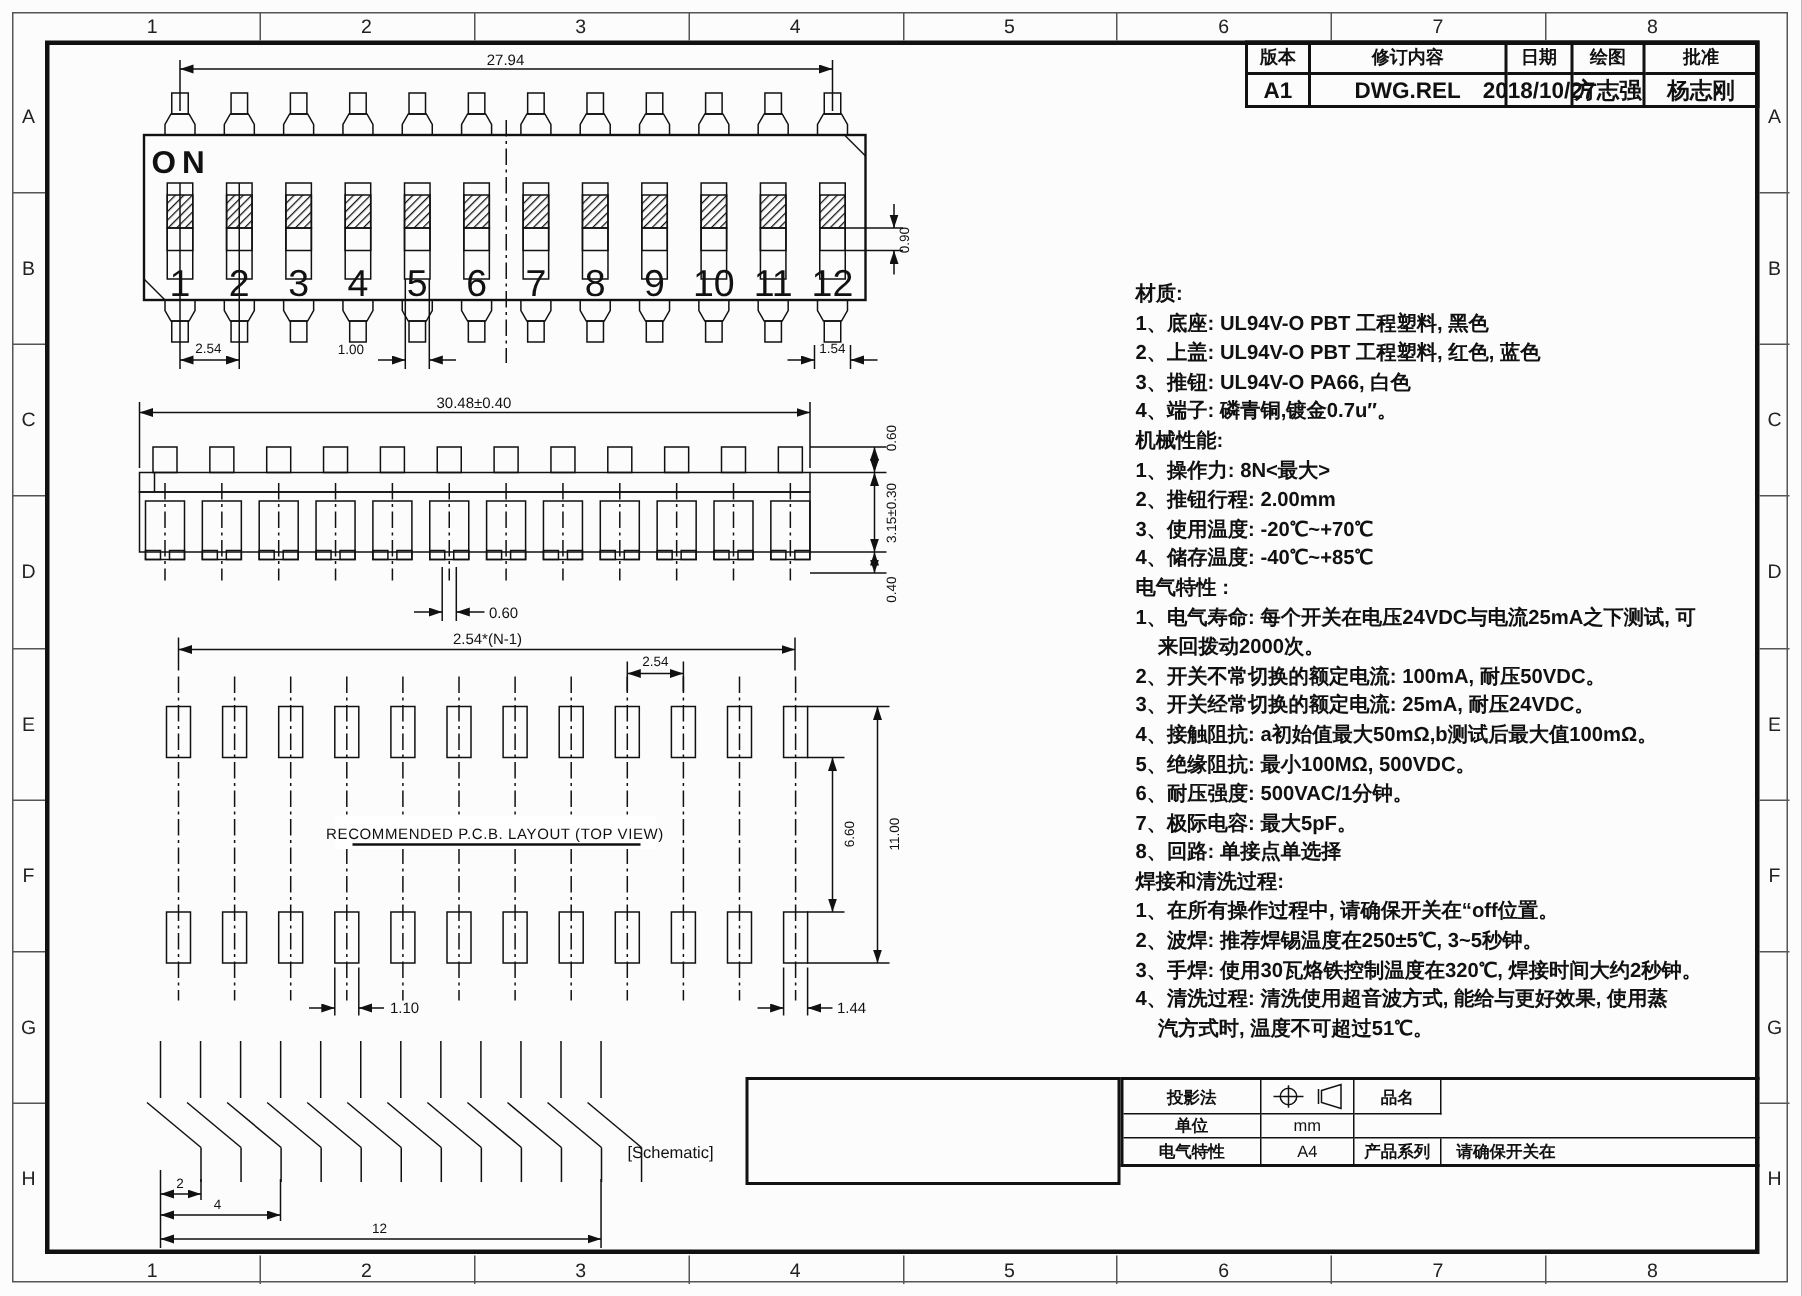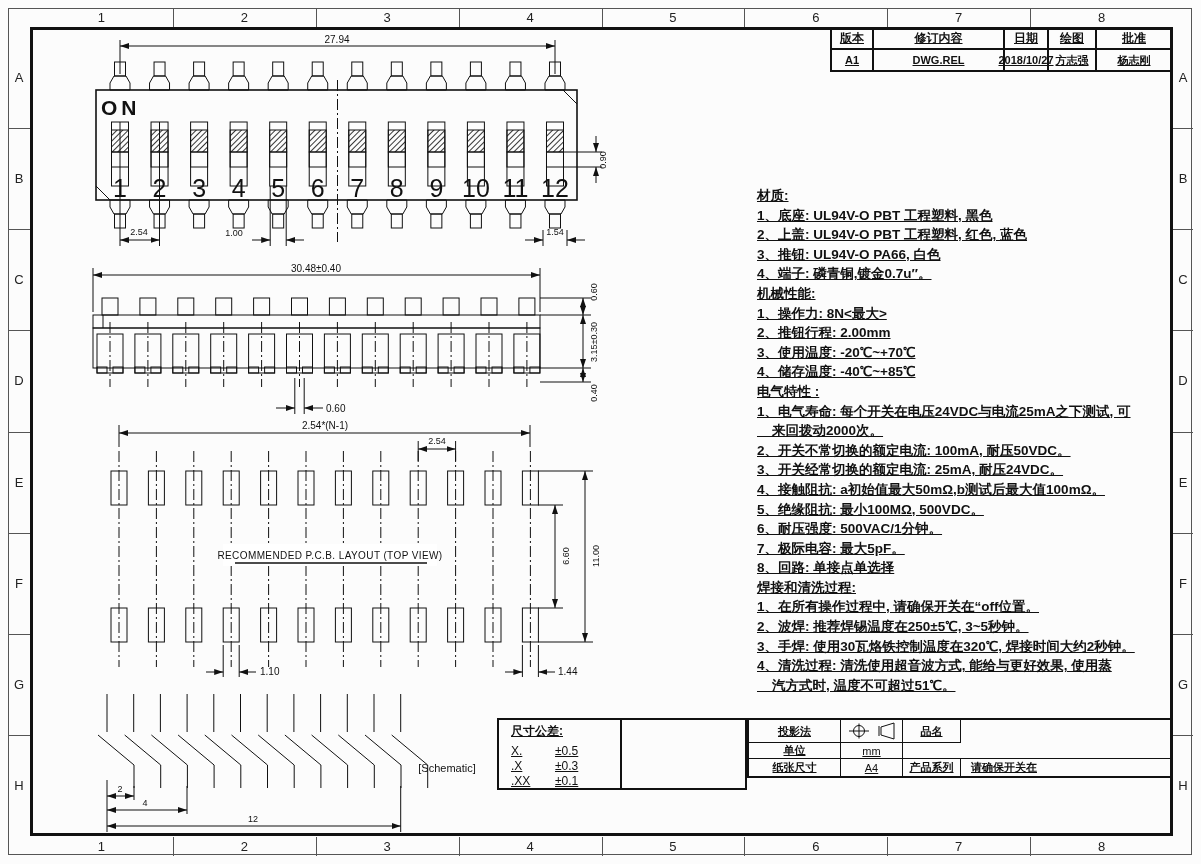--- a/index.html
+++ b/index.html
@@ -1,18 +1,18 @@
 <!DOCTYPE html>
 <html><head>
 <meta charset="utf-8">
 <style>
   html,body{margin:0;padding:0;background:#888;}
   #page{position:relative;width:1201px;height:864px;background:#fcfcfc;overflow:hidden;
         font-family:"Liberation Sans",sans-serif;color:#111;}
-  .abs{position:absolute;text-decoration:underline;}
+  .abs{position:absolute;}
   #outer-frame{left:8px;top:8px;width:1184px;height:847px;border:1px solid #555;box-sizing:border-box;}
   #inner-frame{left:30px;top:27px;width:1143px;height:809px;border:3px solid #111;box-sizing:border-box;}
   .blab{position:absolute;display:flex;align-items:center;justify-content:center;
         font-size:13px;color:#222;}
   .vtick{position:absolute;width:1px;background:#555;}
   .htick{position:absolute;height:1px;background:#555;}
 
   svg{position:absolute;overflow:visible;}
   svg line,svg rect,svg polygon,svg path,svg circle{stroke:#111;stroke-width:1;fill:none;}
   svg .cl{stroke-dasharray:11 3 2 3;}
@@ -26,21 +26,21 @@
   .cover{fill:#fff;stroke:none;}
   .pcbt{font-size:10px;letter-spacing:.4px;}
   .schl{font-size:11px;}
 
   
   #rev{left:830px;top:27px;width:343px;height:45px;border:2px solid #111;box-sizing:border-box;
        display:grid;grid-template-columns:42px 131px 44px 48px 1fr;grid-template-rows:21px 1fr;}
   #rev>div{border-right:2px solid #111;border-bottom:2px solid #111;display:flex;align-items:center;
        justify-content:center;font-weight:bold;font-size:12px;}
   #rev>div:nth-child(5n){border-right:none;}
-  #rev>div:nth-child(n+6){border-bottom:none;font-size:11px;text-align:right;}
+  #rev>div:nth-child(n+6){border-bottom:none;font-size:15px;text-align:right;}
 
   
   #specs{left:757px;top:186px;width:424px;font-size:13.5px;font-weight:bold;
          line-height:19.6px;white-space:pre;}
 
   
   #tol{left:497px;top:718px;width:250px;height:72px;border:2px solid #111;box-sizing:border-box;display:flex;}
   .tolcol{width:50%;box-sizing:border-box;padding:3px 0 0 12px;}
   .tolcol:first-child{border-right:2px solid #111;}
   .tolh{font-size:12px;font-weight:bold;margin-bottom:4px;}
@@ -534,54 +534,39 @@
     <div>A1</div>
     <div>DWG.REL</div>
     <div>2018/10/27</div>
     <div>方志强</div>
     <div>杨志刚</div>
   </div>
 
   <div class="abs" id="specs"><div>材质:</div><div>1、底座: UL94V-O PBT 工程塑料, 黑色</div><div>2、上盖: UL94V-O PBT 工程塑料, 红色, 蓝色</div><div>3、推钮: UL94V-O PA66, 白色</div><div>4、端子: 磷青铜,镀金0.7u″。</div><div>机械性能:</div><div>1、操作力: 8N&lt;最大&gt;</div><div>2、推钮行程: 2.00mm</div><div>3、使用温度: -20℃~+70℃</div><div>4、储存温度: -40℃~+85℃</div><div>电气特性 :</div><div>1、电气寿命: 每个开关在电压24VDC与电流25mA之下测试, 可</div><div>    来回拨动2000次。</div><div>2、开关不常切换的额定电流: 100mA, 耐压50VDC。</div><div>3、开关经常切换的额定电流: 25mA, 耐压24VDC。</div><div>4、接触阻抗: a初始值最大50mΩ,b测试后最大值100mΩ。</div><div>5、绝缘阻抗: 最小100MΩ, 500VDC。</div><div>6、耐压强度: 500VAC/1分钟。</div><div>7、极际电容: 最大5pF。</div><div>8、回路: 单接点单选择</div><div>焊接和清洗过程:</div><div>1、在所有操作过程中, 请确保开关在“off位置。</div><div>2、波焊: 推荐焊锡温度在250±5℃, 3~5秒钟。</div><div>3、手焊: 使用30瓦烙铁控制温度在320℃, 焊接时间大约2秒钟。</div><div>4、清洗过程: 清洗使用超音波方式, 能给与更好效果, 使用蒸</div><div>    汽方式时, 温度不可超过51℃。</div></div>
 
   <div class="abs" id="tol">
-    <div class="tolcol">
-      <div class="tolh">尺寸公差:</div>
-      <div class="tolrow">
-          <span class="toll">X.</span>
-          <span>±0.5</span>
-        </div>
-      <div class="tolrow">
-          <span class="toll">.X</span>
-          <span>±0.3</span>
-        </div>
-      <div class="tolrow">
-          <span class="toll">.XX</span>
-          <span>±0.1</span>
-        </div>
-    </div>
   </div>
 
   <div class="abs" id="tt">
     <div class="lbl br bb">投影法</div>
     <div class="br bb">
       <svg width="52" height="18" viewBox="0 0 52 18" style="position:static">
         <circle cx="13" cy="9" r="5.5"></circle>
         <line x1="3" y1="9" x2="23" y2="9"></line>
         <line x1="13" y1="1.5" x2="13" y2="16.5"></line>
         <line x1="33" y1="4" x2="33" y2="14"></line>
         <polygon points="35,5 48,1 48,17 35,13"></polygon>
       </svg>
     </div>
     <div class="lbl br bb">品名</div>
     <div></div>
     <div class="lbl br bb">单位</div>
     <div class="br bb">mm</div>
     <div class="bb" style="grid-column:3/5"></div>
-    <div class="lbl br">纸张尺寸</div>
+    <div class="lbl br">电气特性</div>
     <div class="br">A4</div>
     <div class="lbl br">产品系列</div>
     <div class="series-val">请确保开关在</div>
   </div>
 
 
 
 <div class="blab" style="left: 30px; top: 8px; width: 142.875px; height: 19px;">1</div>
     <div class="blab" style="left: 30px; top: 837px; width: 142.875px; height: 19px;">1</div>
     <div class="blab" style="left: 172.875px; top: 8px; width: 142.875px; height: 19px;">2</div>

